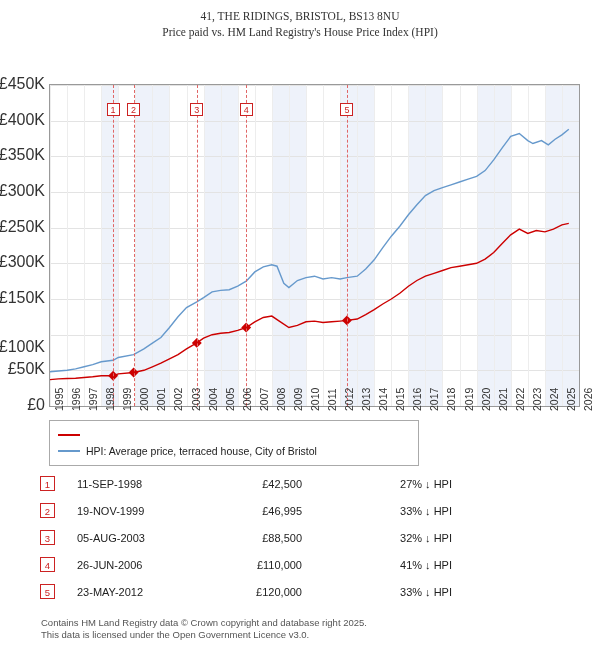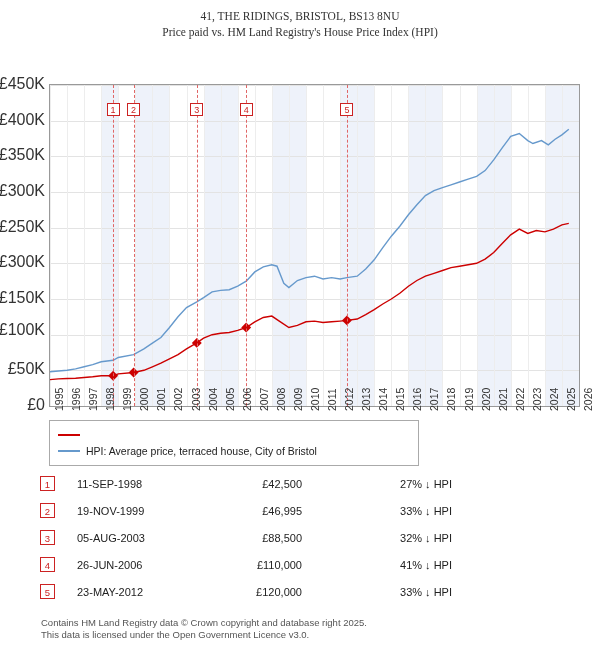--- a/index.html
+++ b/index.html
@@ -126,21 +126,21 @@
 
 <div class="title-block">
   <div class="title-line">41, THE RIDINGS, BRISTOL, BS13 8NU</div>
   <div class="title-line">Price paid vs. HM Land Registry's House Price Index (HPI)</div>
 </div>
 
 <div class="chart-wrap">
   <div class="ylabels" id="ylabels">
       <div class="ylab" style="top: 365px;">£0</div>
       <div class="ylab" style="top: 329.333px;">£50K</div>
-      <div class="ylab" style="top: 290px; text-align: right;">£100K</div>
+      <div class="ylab" style="top: 307px; text-align: right;">£100K</div>
       <div class="ylab" style="top: 258px;">£150K</div>
       <div class="ylab" style="top: 222.333px;">£300K</div>
       <div class="ylab" style="top: 186.667px;">£250K</div>
       <div class="ylab" style="top: 151px;">£300K</div>
       <div class="ylab" style="top: 115.333px;">£350K</div>
       <div class="ylab" style="top: 79.6667px;">£400K</div>
       <div class="ylab" style="top: 44px;">£450K</div>
     </div>
   <div class="plot" id="plot">
       <div class="band" style="left: 51.1935px; width: 17.0645px;"></div>

